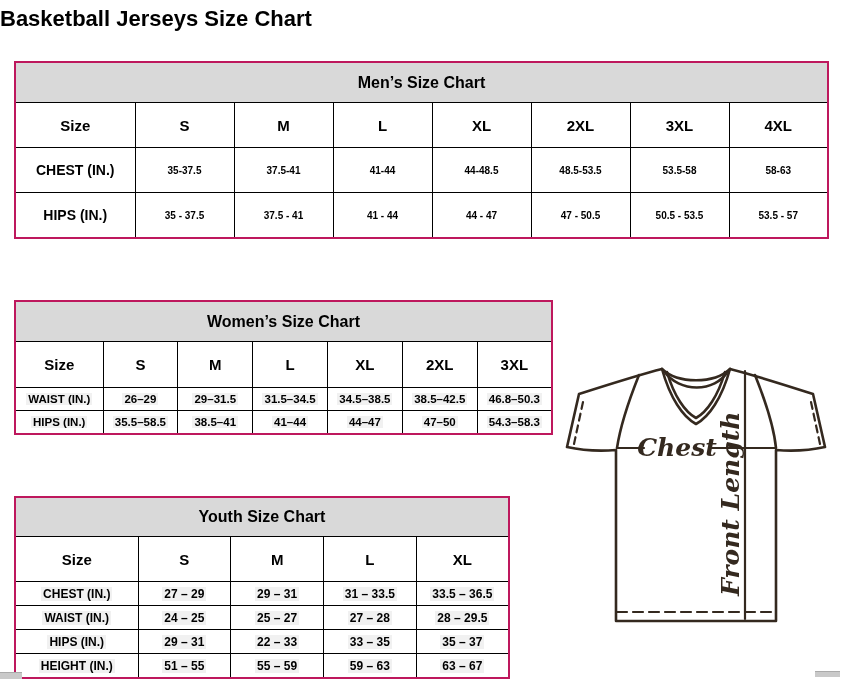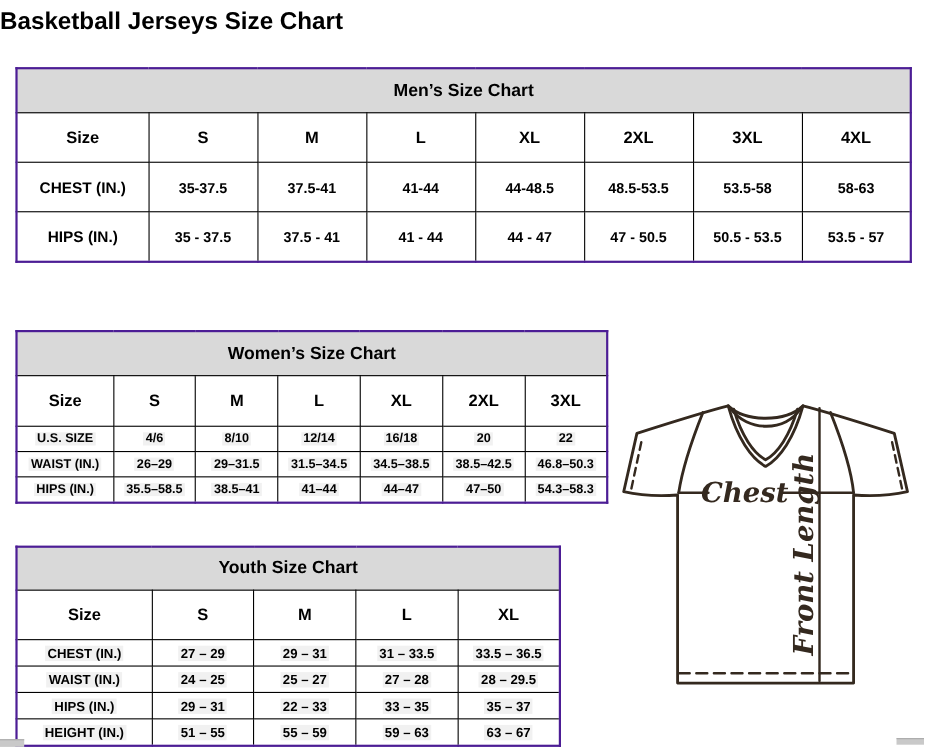--- a/index.html
+++ b/index.html
@@ -1,28 +1,28 @@
 <!DOCTYPE html>
 <html><head>
 <meta charset="utf-8">
 <style>
   html,body{margin:0;padding:0;background:#fff;}
   #page{position:relative;width:843px;height:679px;background:#ffffff;overflow:hidden;
         font-family:"Liberation Sans",sans-serif;color:#000;}
   #page-title{position:absolute;top:6px;left:0;width:843px;text-align:left;
         font-size:22px;font-weight:bold;letter-spacing:0px;}
   table.size-table{position:absolute;border-collapse:collapse;table-layout:fixed;
-        background:#fff;border:2px solid #4c1d95;text-align:center;font-weight:bold;}
+        background:#fff;border:2px solid #be185d;text-align:center;font-weight:bold;}
   table.size-table th,table.size-table td{border:1px solid #000;padding:0;vertical-align:middle;}
   th.band{background:#d9d9d9;font-size:16px;border-bottom:2px solid #000;}
   
   #men-table{left:14px;top:61px;width:815px;}
   #men-table th.band{height:39px;}
   #men-table tr.sizes th{height:44px;font-size:15px;}
-  #men-table tbody td{height:44px;font-size:13px;}
+  #men-table tbody td{height:44px;font-size:10px;}
   #men-table td.rowlabel{font-size:14px;}
   
   #women-table{left:14px;top:300px;width:539px;}
   #women-table th.band{height:39px;margin-top:43px;}
   #women-table tr.sizes th{height:45px;font-size:15px;}
   #women-table tbody td{height:22px;font-size:11.5px;}
   #women-table td.rowlabel{font-size:11.5px;}
   
   #youth-table{left:14px;top:496px;width:496px;padding-left:24px;}
   #youth-table th.band{height:38px;}
@@ -115,29 +115,20 @@
         <th>S</th>
         <th>M</th>
         <th>L</th>
         <th>XL</th>
         <th>2XL</th>
         <th>3XL</th>
       </tr>
     </thead>
     <tbody>
       <tr class="hl">
-        <td class="rowlabel"><span>U.S. SIZE</span></td>
-        <td><span>4/6</span></td>
-        <td><span>8/10</span></td>
-        <td><span>12/14</span></td>
-        <td><span>16/18</span></td>
-        <td><span>20</span></td>
-        <td><span>22</span></td>
-      </tr>
-      <tr class="hl">
         <td class="rowlabel"><span>WAIST (IN.)</span></td>
         <td><span>26–29</span></td>
         <td><span>29–31.5</span></td>
         <td><span>31.5–34.5</span></td>
         <td><span>34.5–38.5</span></td>
         <td><span>38.5–42.5</span></td>
         <td><span>46.8–50.3</span></td>
       </tr>
       <tr class="hl">
         <td class="rowlabel"><span>HIPS (IN.)</span></td>

